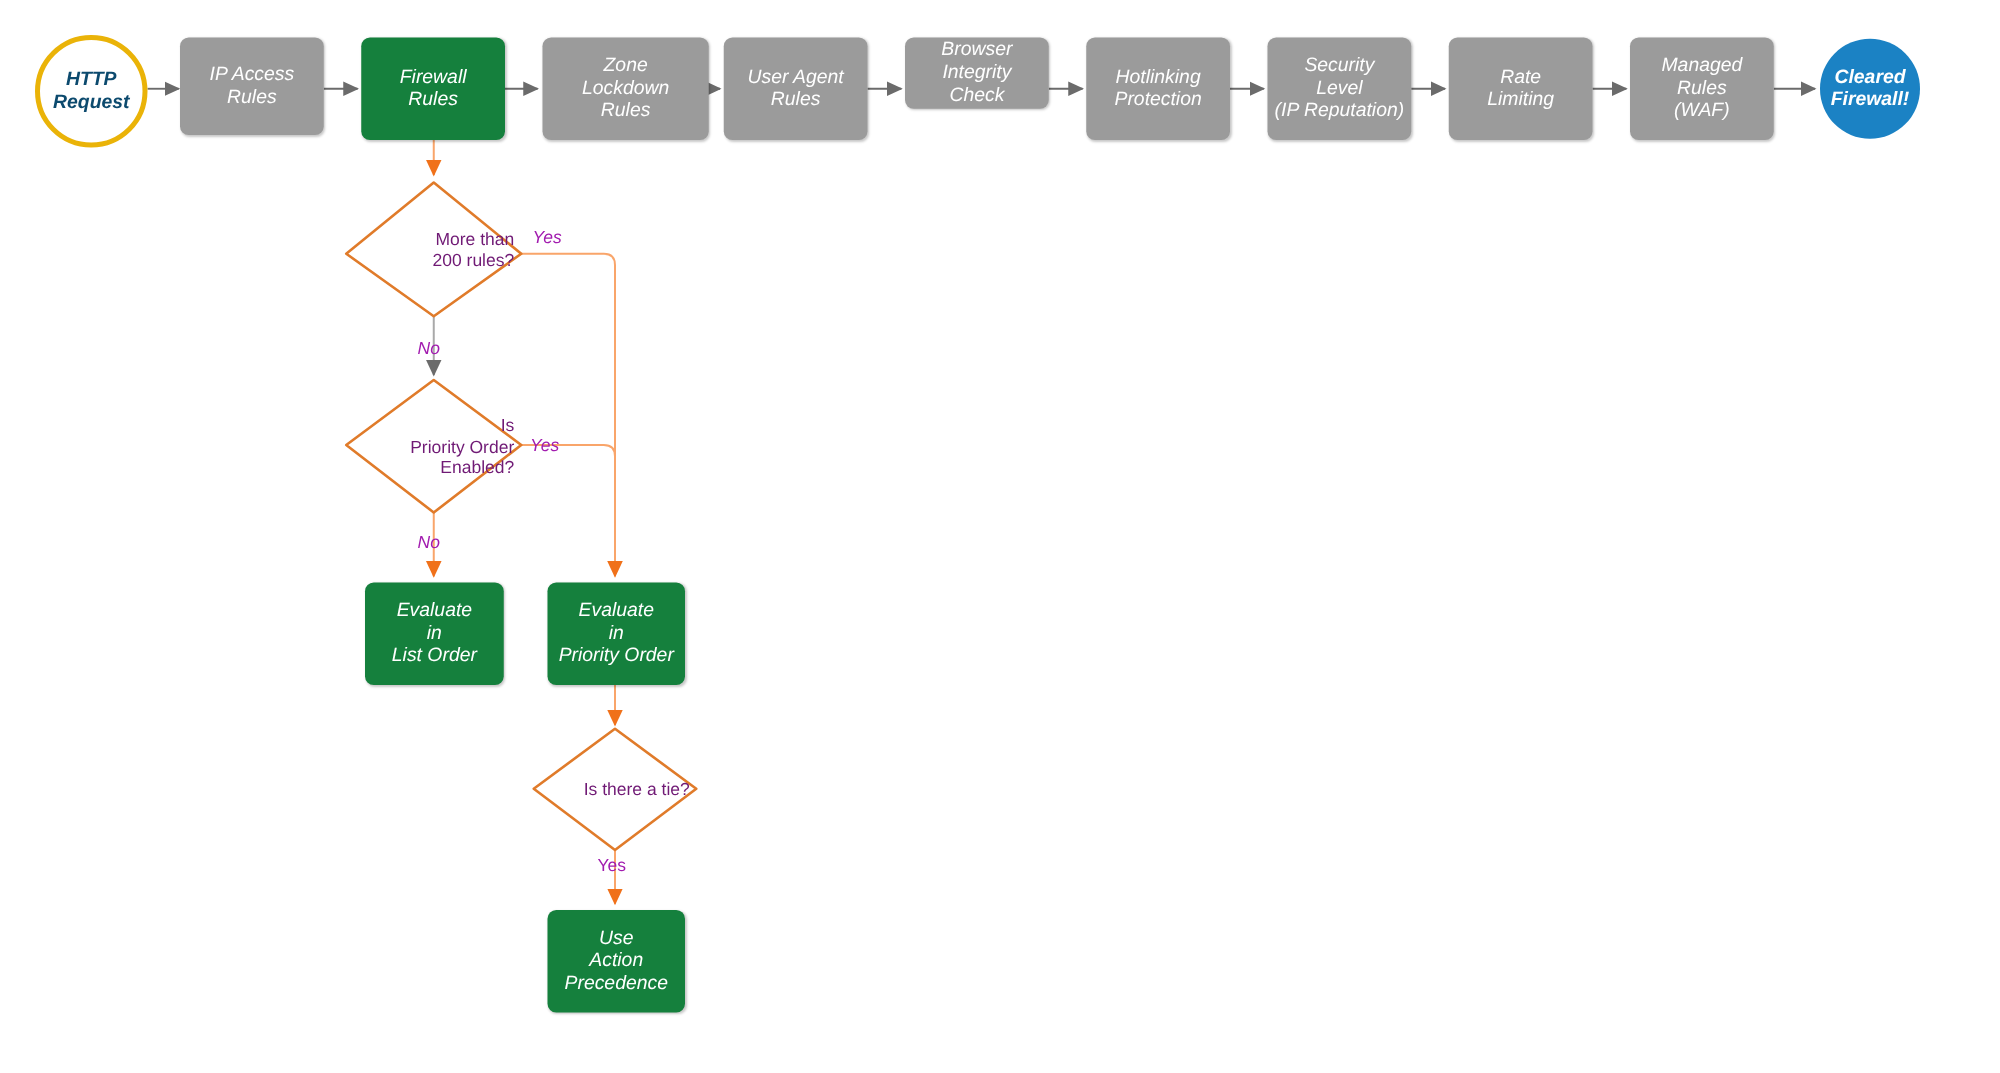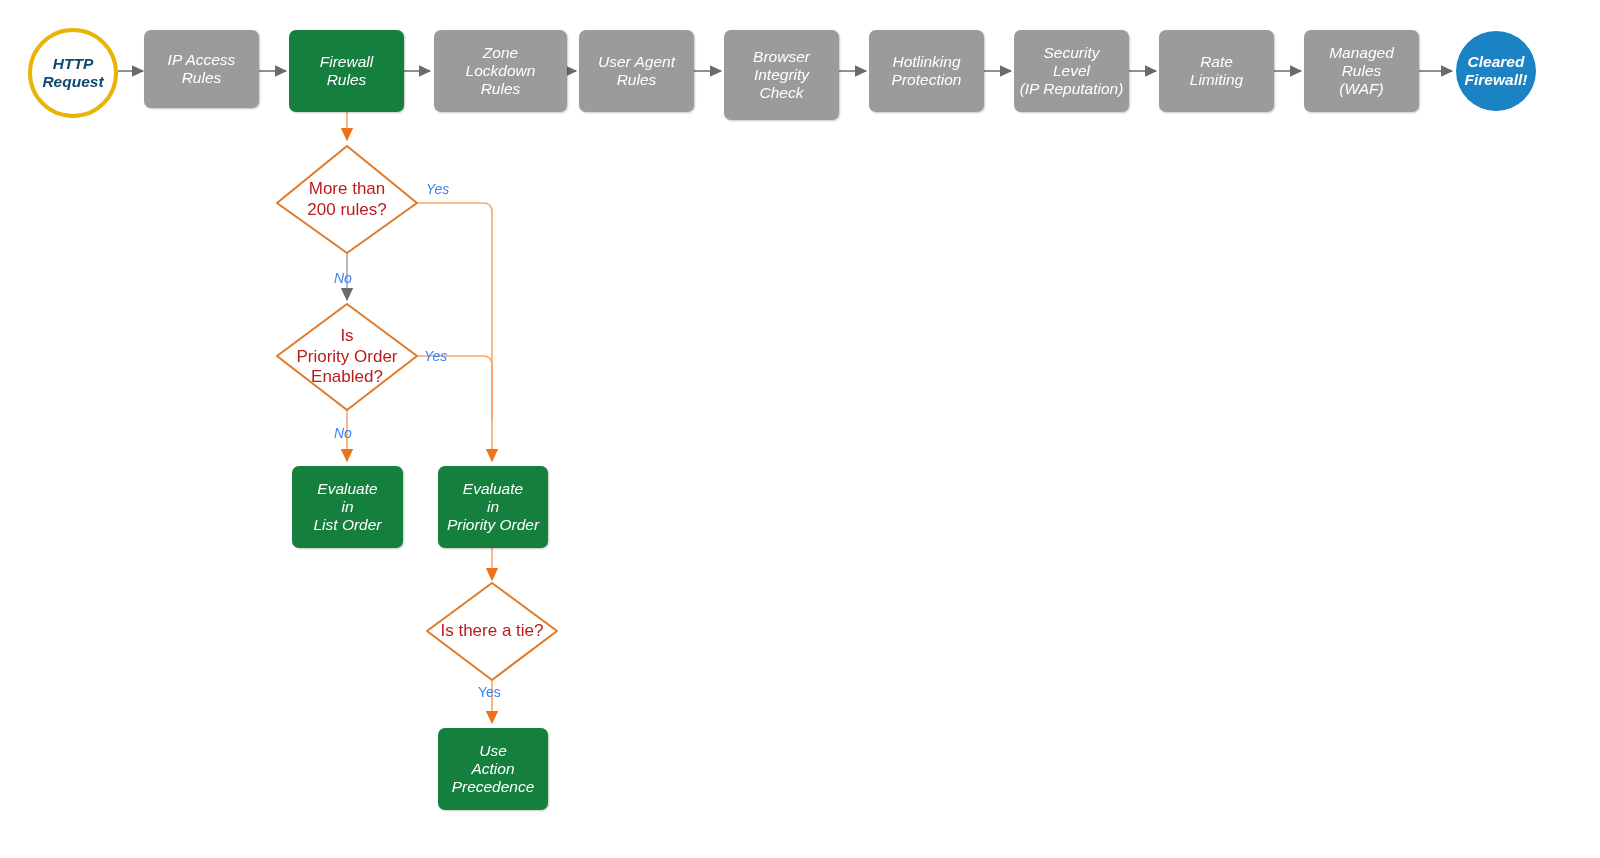--- a/index.html
+++ b/index.html
@@ -63,33 +63,33 @@
   
   .diamond {
     position: absolute;
     display: flex;
     align-items: center;
     justify-content: center;
   }
   .diamond .dtext {
     position: relative;
     z-index: 2;
-    text-align: center;
-    color: #b91c1c;
-    font-size: 17px;
+    text-align: right;
+    color: #701a75;
+    font-size: 14px;
     line-height: 1.2;
     width: 92%;
   }
 
   
   .elabel {
     position: absolute;
     font-style: italic;
     font-size: 14px;
-    color: #3b82f6;
+    color: #a21caf;
     white-space: nowrap;
   }
   .elabel.plain { font-style: normal; }
 </style>
 </head>
 <body>
 
 <div id="canvas">
 
   <svg class="wires" viewBox="0 0 1600 858">
@@ -168,21 +168,21 @@
     </span>
   </div>
 
   <div class="node box gray" style="left:579px; top:30px; width:115px; height:82px;">
     <span class="lbl">
       <span>User Agent</span><br>
       <span>Rules</span>
     </span>
   </div>
 
-  <div class="node box gray" style="left:724px; top:30px; width:115px; height:90px;">
+  <div class="node box gray" style="left:724px; top:30px; width:115px; height:57px;">
     <span class="lbl">
       <span>Browser</span><br>
       <span>Integrity</span><br>
       <span>Check</span>
     </span>
   </div>
 
   <div class="node box gray" style="left:869px; top:30px; width:115px; height:82px;">
     <span class="lbl">
       <span>Hotlinking</span><br>

